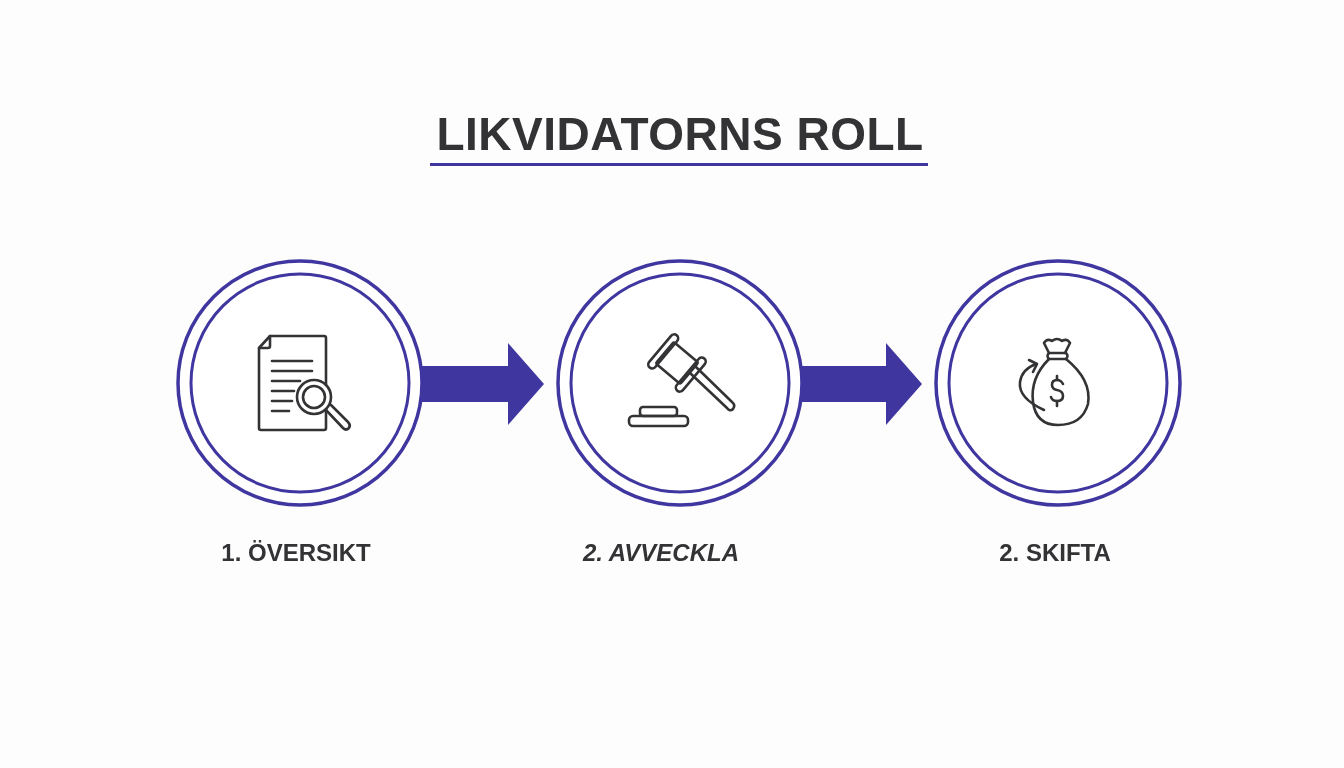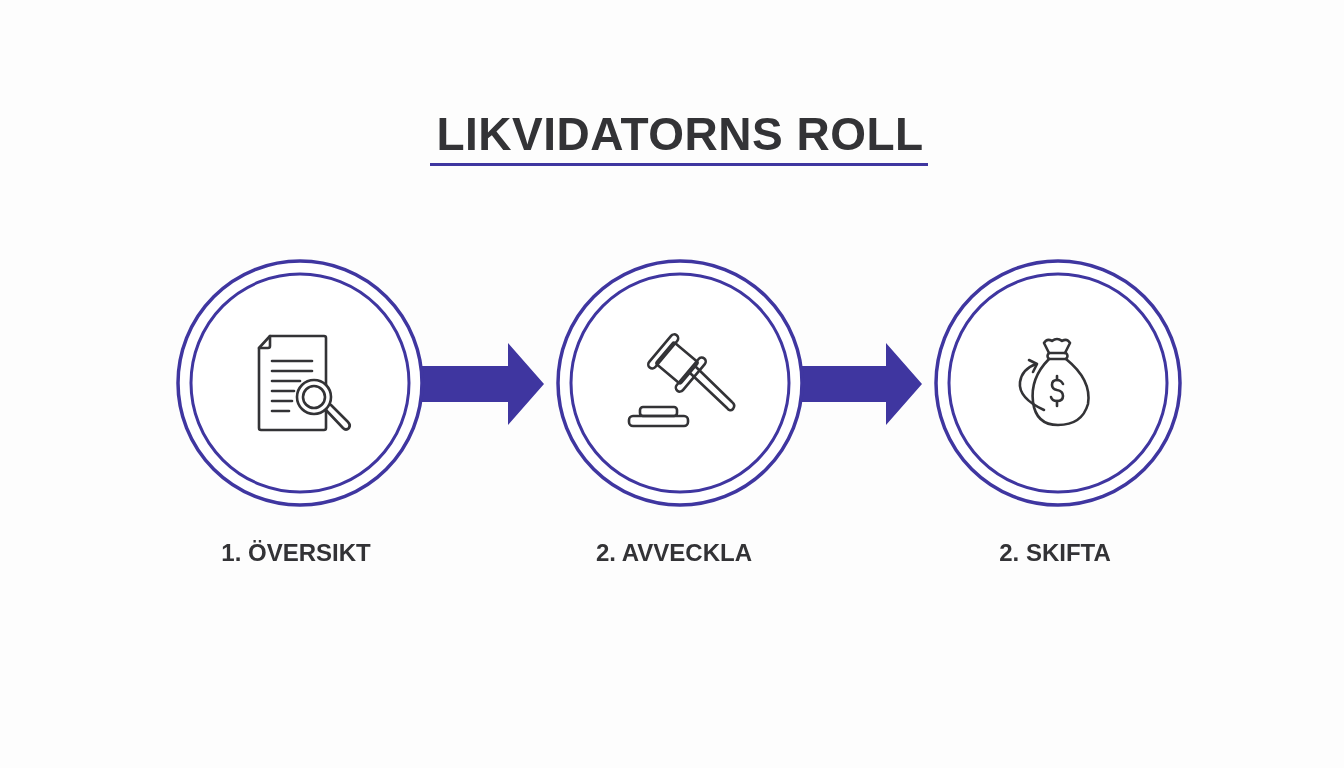--- a/index.html
+++ b/index.html
@@ -83,14 +83,14 @@
       <path d="M1063,384 Q1061,380 1057,380 Q1052,380 1052,385 Q1052,389 1057,390 Q1063,391 1063,396 Q1063,401 1057,401 Q1052,401 1051,397"></path>
       <line x1="1057" y1="376" x2="1057" y2="380"></line>
       <line x1="1057" y1="401" x2="1057" y2="406"></line>
       <path d="M1044,410 Q1018,398 1020,382 Q1022,369 1036,364"></path>
       <path d="M1029,360 L1037,364 L1033,372"></path>
     </g>
   </g>
 </svg>
 
 <div class="step-label" style="left:146px;">1. ÖVERSIKT</div>
-<div class="step-label" style="left:524px;">2. AVVECKLA</div>
+<div class="step-label" style="left:511px;font-style:italic;">2. AVVECKLA</div>
 <div class="step-label" style="left:905px;">2. SKIFTA</div>
 
 </body></html>

